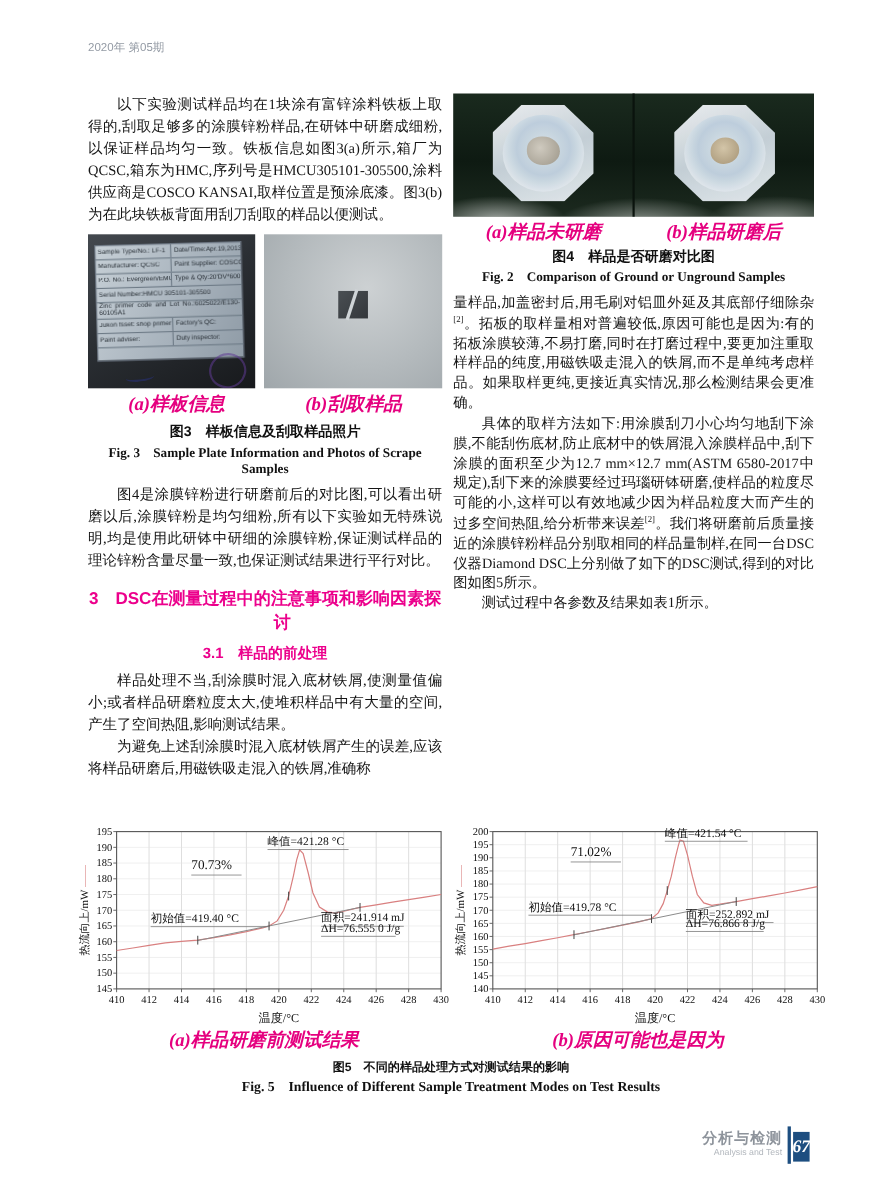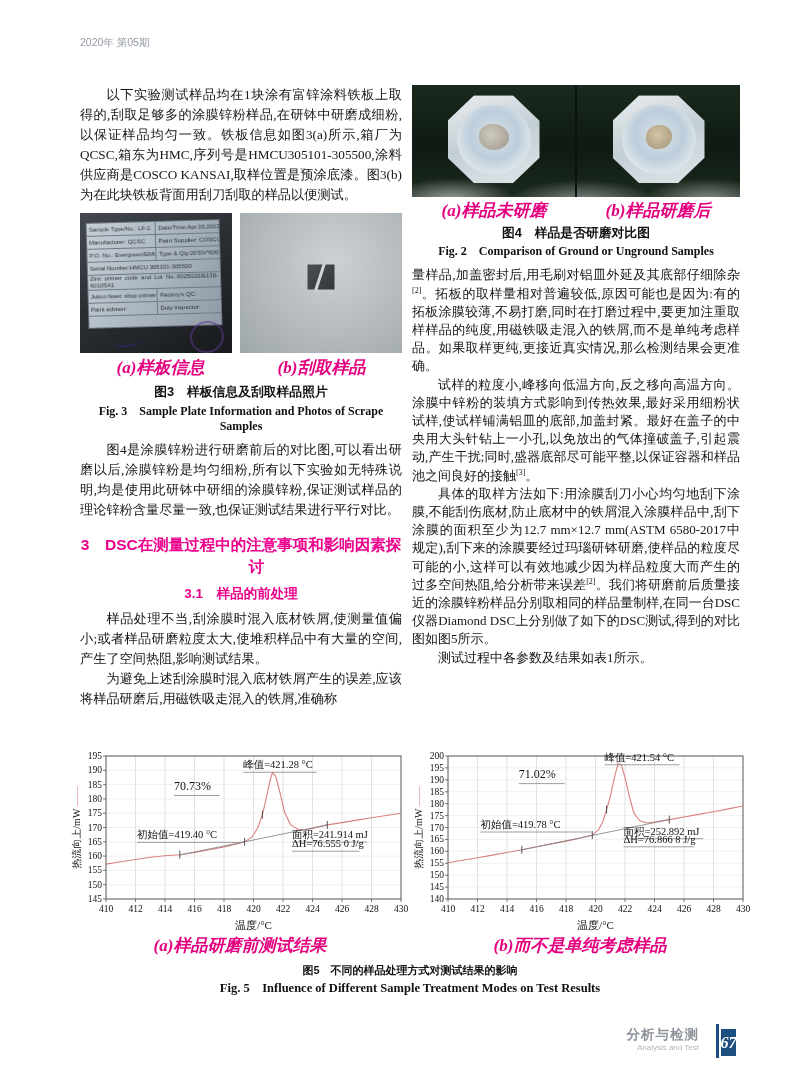--- a/index.html
+++ b/index.html
@@ -62,21 +62,21 @@
 
   
   .fig5 { position:absolute; left:70px; top:750px; width:680px; }
   .charts { display:flex; gap:4px; }
   svg { font-family:"Liberation Serif","DejaVu Serif",serif; }
   .fig5 .cap-ab { margin-top:2px; }
   .fig5 .cap-cn { font-size:11px; margin-top:6px; }
   .fig5 .cap-en { font-size:12.5px; margin-top:3px; }
 
   
-  .footer { position:absolute; top:1024px; right:58px; display:flex; align-items:flex-start;gap:12px; }
+  .footer { position:absolute; top:1024px; right:58px; display:flex; align-items:flex-start; }
   .f-text { text-align:right; margin-right:5px; margin-top:2px; }
   .f-cn { font-family:"Liberation Sans","DejaVu Sans",sans-serif; font-weight:bold; color:#8d939b; font-size:13.5px; letter-spacing:1px; }
   .f-en { color:#b2b7bd; font-size:8px; font-family:"Liberation Sans","DejaVu Sans",sans-serif; margin-top:-1px; }
   .badge { display:flex; align-items:flex-start; }
   .badge-bar { width:3px; height:34px; background:#1d4e80; margin-right:2px; }
   .badge-box { margin-top:5px; background:#1d4e80; color:#fff; width:15px; height:27px; display:flex; align-items:center; justify-content:center; font-style:italic; font-weight:bold; font-size:16px; }
 </style>
 </head>
 <body>
 
@@ -154,21 +154,20 @@
       </div>
     </div>
     <div class="cap-ab">
       <span>(a)样品未研磨</span>
       <span>(b)样品研磨后</span>
     </div>
     <div class="cap-cn">图4　样品是否研磨对比图</div>
     <div class="cap-en">Fig. 2　Comparison of Ground or Unground Samples</div>
 
     <p class="para noindent sup-text" style="margin-top:7px">量样品,加盖密封后,用毛刷对铝皿外延及其底部仔细除杂<sup>[2]</sup>。拓板的取样量相对普遍较低,原因可能也是因为:有的拓板涂膜较薄,不易打磨,同时在打磨过程中,要更加注重取样样品的纯度,用磁铁吸走混入的铁屑,而不是单纯考虑样品。如果取样更纯,更接近真实情况,那么检测结果会更准确。</p>
-    <p class="para sup-text">试样的粒度小,峰移向低温方向,反之移向高温方向。涂膜中锌粉的装填方式影响到传热效果,最好采用细粉状试样,使试样铺满铝皿的底部,加盖封紧。最好在盖子的中央用大头针钻上一小孔,以免放出的气体撞破盖子,引起震动,产生干扰;同时,盛器底部尽可能平整,以保证容器和样品池之间良好的接触<sup>[3]</sup>。</p>
     <p class="para sup-text">具体的取样方法如下:用涂膜刮刀小心均匀地刮下涂膜,不能刮伤底材,防止底材中的铁屑混入涂膜样品中,刮下涂膜的面积至少为12.7 mm×12.7 mm(ASTM 6580-2017中规定),刮下来的涂膜要经过玛瑙研钵研磨,使样品的粒度尽可能的小,这样可以有效地减少因为样品粒度大而产生的过多空间热阻,给分析带来误差<sup>[2]</sup>。我们将研磨前后质量接近的涂膜锌粉样品分别取相同的样品量制样,在同一台DSC仪器Diamond DSC上分别做了如下的DSC测试,得到的对比图如图5所示。</p>
     <p class="para">测试过程中各参数及结果如表1所示。</p>
   </div>
 
   <div class="fig5">
     <div class="charts">
       <svg id="chart-a" width="338" height="182" viewBox="0 0 338 182">
           <line x1="65.5" y1="6" x2="65.5" y2="149" stroke="#cccccc" stroke-width="0.6"></line>
           <line x1="95.0" y1="6" x2="95.0" y2="149" stroke="#cccccc" stroke-width="0.6"></line>
           <line x1="124.5" y1="6" x2="124.5" y2="149" stroke="#cccccc" stroke-width="0.6"></line>
@@ -336,21 +335,21 @@
           <line x1="68.4" y1="82.0" x2="180.3" y2="82.0" stroke="#777" stroke-width="0.7"></line>
           <text x="68.4" y="78.0" font-size="10.5" fill="#111">初始值=419.78 °C</text>
           <line x1="211.5" y1="88.7" x2="291.2" y2="88.7" stroke="#777" stroke-width="0.7"></line>
           <text x="211.5" y="84.7" font-size="10.5" fill="#111">面积=252.892 mJ</text>
           <line x1="211.5" y1="96.8" x2="282.3" y2="96.8" stroke="#777" stroke-width="0.7"></line>
           <text x="211.5" y="92.8" font-size="10.5" fill="#111">ΔH=76.866 8 J/g</text>
         </svg>
     </div>
     <div class="cap-ab">
       <span>(a)样品研磨前测试结果</span>
-      <span>(b)而不是单纯考虑样品</span>
+      <span>(b)原因可能也是因为</span>
     </div>
     <div class="cap-cn">图5　不同的样品处理方式对测试结果的影响</div>
     <div class="cap-en">Fig. 5　Influence of Different Sample Treatment Modes on Test Results</div>
   </div>
 
   <div class="footer">
     <div class="f-text">
       <div class="f-cn">分析与检测</div>
       <div class="f-en">Analysis and Test</div>
     </div>

